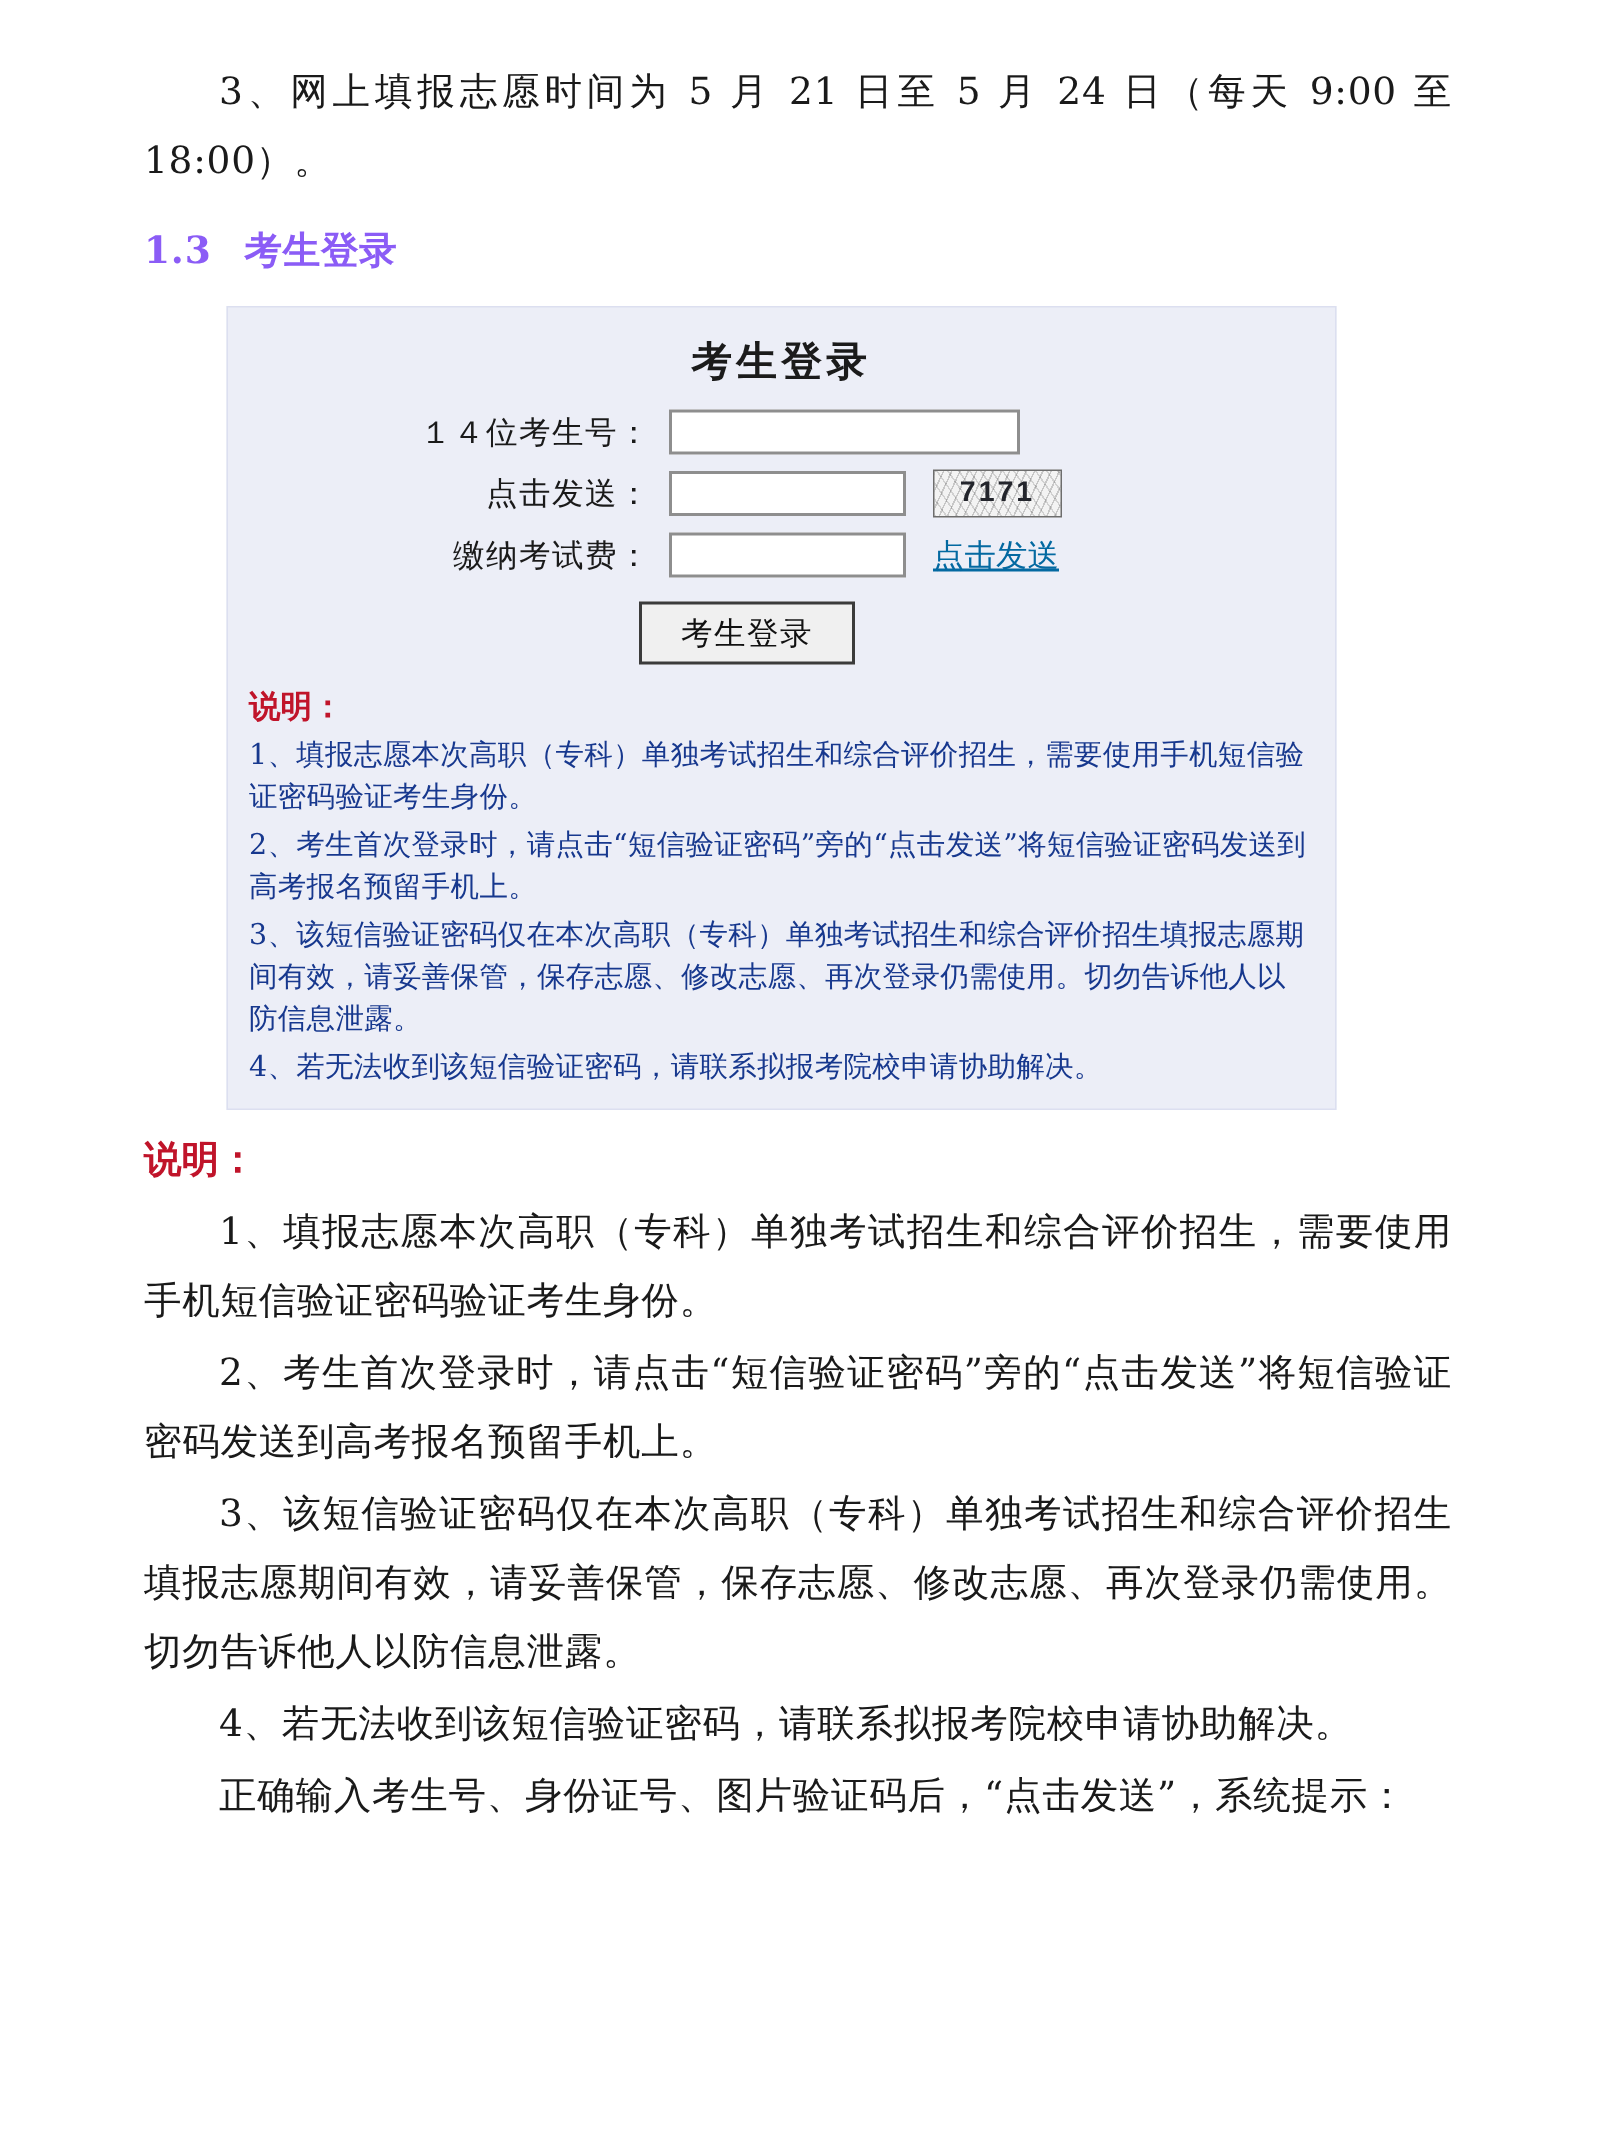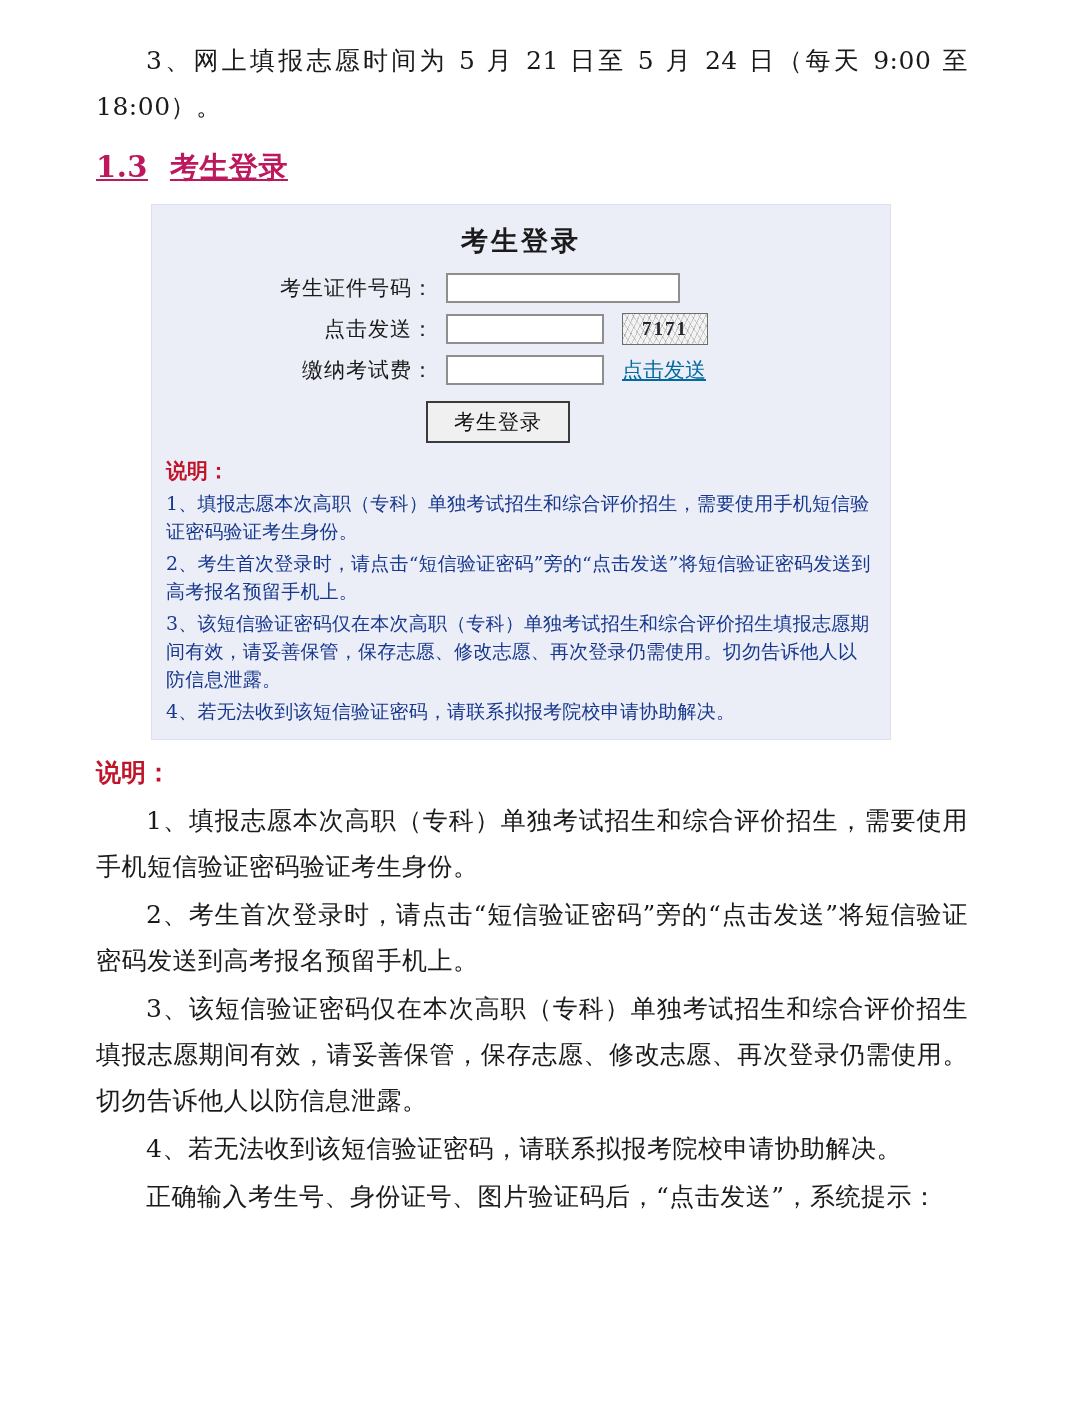--- a/index.html
+++ b/index.html
@@ -32,26 +32,25 @@
     margin: 0 0 2px 0;
     font-size: 25px;
     line-height: 46px;
     text-indent: 50px;
     letter-spacing: 0.5px;
     text-align: justify;
     color: #1a1a1a;
   }
   h2.heading {
     margin: 14px 0 6px 0;
-    font-size: 29px;
+    font-size: 25px;
     font-weight: bold;
     line-height: 46px;
     letter-spacing: 0.5px;
-    color: #be185d;
-    text-decoration: underline;
+    color: #8b5cf6;
   }
   h2.heading .num {
     font-family: "DejaVu Serif", "Liberation Serif", serif;
     margin-right: 22px;
   }
   
   .login-figure {
     margin: 14px 0 10px 55px;
     width: 740px;
     background: #eceef7;
@@ -97,21 +96,21 @@
     height: 30px;
     margin-left: 18px;
     border: 1px solid #6d6d6d;
     background:
       repeating-linear-gradient(115deg, rgba(0,0,0,0.18) 0 1px, rgba(0,0,0,0) 1px 5px),
       repeating-linear-gradient(55deg, rgba(0,0,0,0.14) 0 1px, rgba(0,0,0,0) 1px 6px),
       #f3f3f3;
     display: flex;
     align-items: center;
     justify-content: center;
-    font-family: Liberation Serif, serif;
+    font-family: Liberation Sans, sans-serif;
     font-size: 19px;
     font-weight: bold;
     letter-spacing: 2px;
     color: #23252c;
   }
   .send-link {
     margin-left: 18px;
     font-size: 21px;
     color: #0369a1;
     text-decoration: underline;
@@ -167,25 +166,25 @@
     <p class="body-text">3、网上填报志愿时间为 5 月 21 日至 5 月 24 日（每天 9:00 至 18:00）。</p>
 
     <h2 class="heading">
       <span class="num">1.3</span><span>考生登录</span>
     </h2>
 
 
     <div class="login-figure">
       <div class="login-title">考生登录</div>
 
-
       <div class="form-row">
-        <div class="form-label">考生证件号码：</div>
+        <div class="form-label">１４位考生号：</div>
         <input class="text-input input-wide" type="text" value="" style="">
       </div>
+
 
       <div class="form-row">
         <div class="form-label">点击发送：</div>
         <input class="text-input input-narrow" type="text" value="" style="">
         <div class="captcha-img">7171</div>
       </div>
 
       <div class="form-row">
         <div class="form-label">缴纳考试费：</div>
         <input class="text-input input-narrow" type="text" value="" style="">

